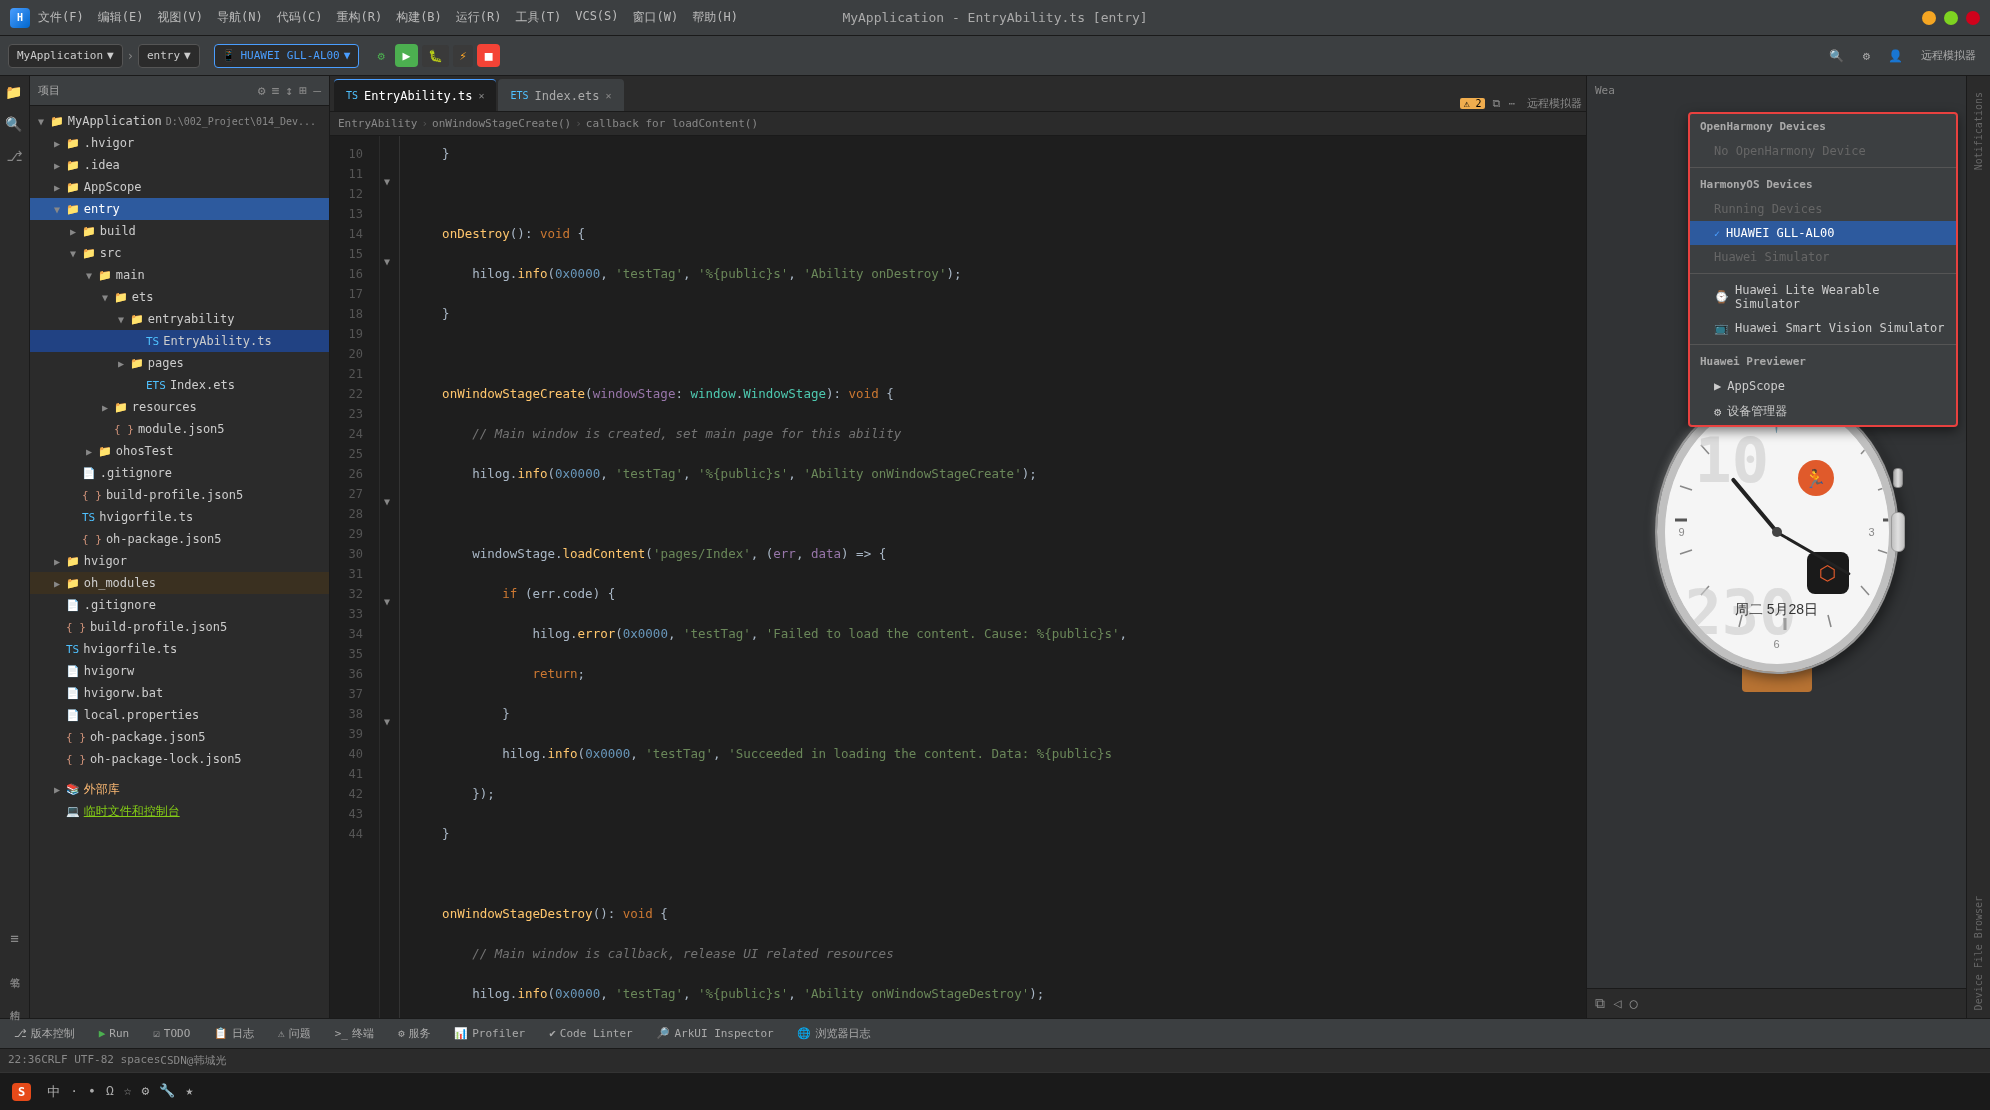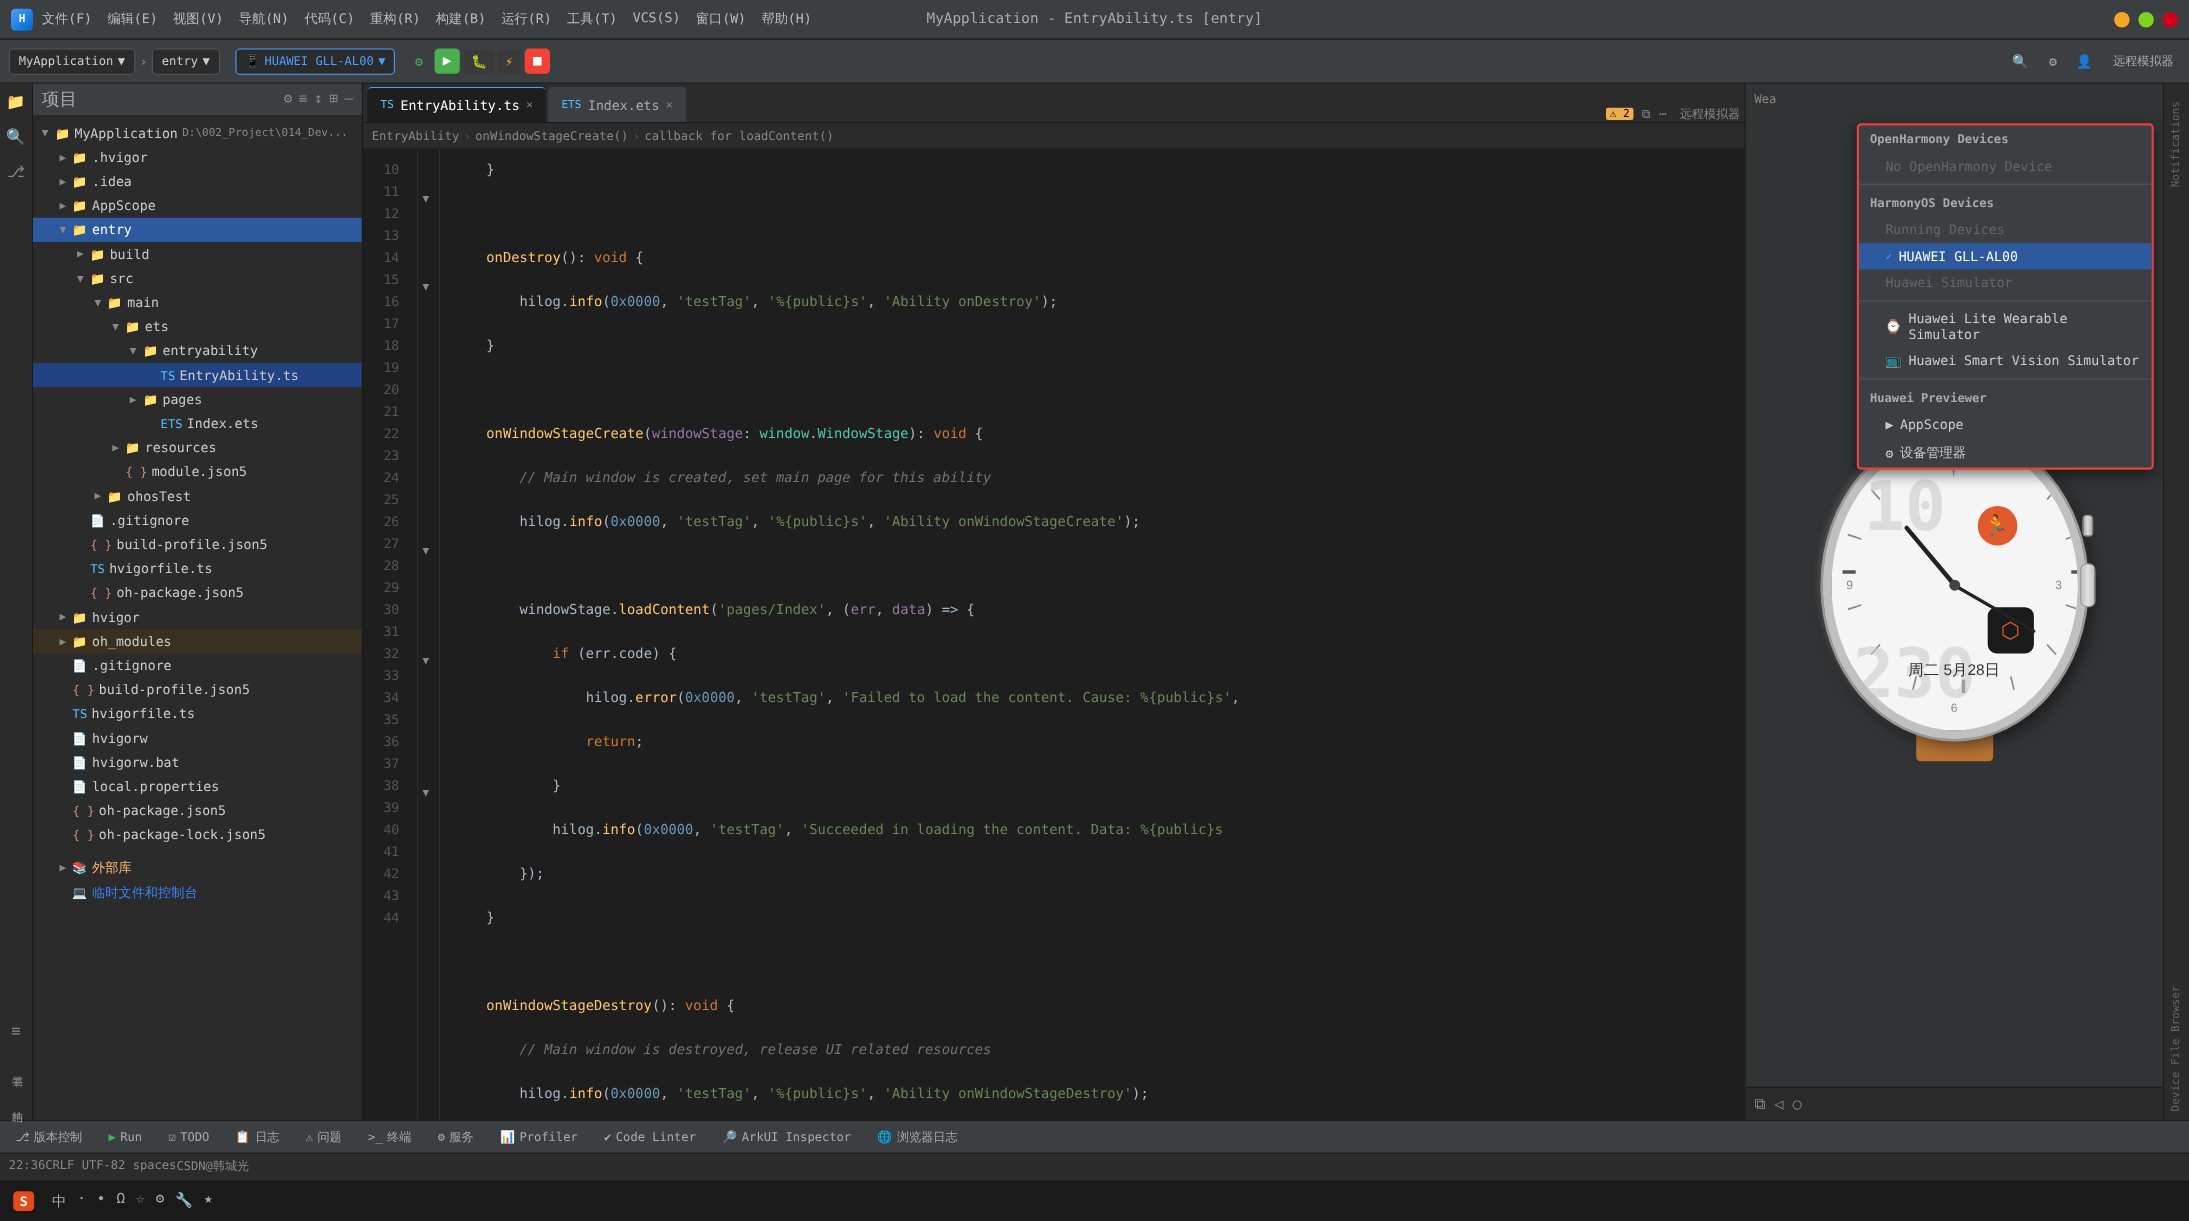--- a/index.html
+++ b/index.html
@@ -66,21 +66,21 @@
       height: 30px;
       background: #3c3f41;
       display: flex;
       align-items: center;
       padding: 0 8px;
       font-size: 11px;
       color: #aaa;
       border-bottom: 1px solid #1a1a1a;
       gap: 8px;
     }
-    #sidebar-header .sidebar-title { flex: 1; font-size: 16px; }
+    #sidebar-header .sidebar-title { flex: 1; font-size: 11px; }
     #sidebar-header .sidebar-icons { display: flex; gap: 6px; }
     #sidebar-header .sidebar-icons span { color: #888; cursor: pointer; font-size: 13px; }
 
     #project-tree {
       flex: 1;
       overflow-y: auto;
       font-size: 12px;
       padding: 4px 0;
     }
     #project-tree::-webkit-scrollbar { width: 6px; }
@@ -904,21 +904,21 @@
       <div class="tree-item" style="color:#e8a020;">
         <span class="indent" style="width:16px"></span>
         <span class="arrow">▶</span>
         <span class="icon" style="color:#e8a020;">📚</span>
         <span class="name" style="color:#fdba74;">外部库</span>
       </div>
       <div class="tree-item">
         <span class="indent" style="width:16px"></span>
         <span class="arrow" style="width:12px"></span>
         <span class="icon" style="color:#888;">💻</span>
-        <span class="name" style="color:#3b82f6;">临时文件和控制台</span>
+        <span class="name" style="color:#84cc16;text-decoration:underline;">临时文件和控制台</span>
       </div>
     </div>
   </div>
 
   <div id="editor-area">
 
     <div id="tab-bar">
       <div class="editor-tab active">
         <span class="tab-icon">TS</span>
         <span>EntryAbility.ts</span>
@@ -1005,21 +1005,21 @@
 <span class="code-line"><span class="plain">        </span><span class="prop">windowStage</span><span class="plain">.</span><span class="fn">loadContent</span><span class="bracket">(</span><span class="str">'pages/Index'</span><span class="plain">, </span><span class="bracket">(</span><span class="param">err</span><span class="plain">, </span><span class="param">data</span><span class="bracket">) =&gt;</span><span class="plain"> {</span></span>
 <span class="code-line"><span class="plain">            </span><span class="kw">if</span><span class="plain"> (</span><span class="prop">err</span><span class="plain">.</span><span class="prop">code</span><span class="plain">) {</span></span>
 <span class="code-line"><span class="plain">                </span><span class="prop">hilog</span><span class="plain">.</span><span class="fn">error</span><span class="bracket">(</span><span class="num">0x0000</span><span class="plain">, </span><span class="str">'testTag'</span><span class="plain">, </span><span class="str">'Failed to load the content. Cause: %{public}s'</span><span class="plain">,</span></span>
 <span class="code-line"><span class="plain">                </span><span class="kw">return</span><span class="plain">;</span></span>
 <span class="code-line"><span class="plain">            }</span></span>
 <span class="code-line"><span class="plain">            </span><span class="prop">hilog</span><span class="plain">.</span><span class="fn">info</span><span class="bracket">(</span><span class="num">0x0000</span><span class="plain">, </span><span class="str">'testTag'</span><span class="plain">, </span><span class="str">'Succeeded in loading the content. Data: %{public}s</span></span>
 <span class="code-line"><span class="plain">        });</span></span>
 <span class="code-line"><span class="plain">    }</span></span>
 <span class="code-line"></span>
 <span class="code-line"><span class="plain">    </span><span class="fn">onWindowStageDestroy</span><span class="bracket">(): </span><span class="kw">void</span><span class="plain"> {</span></span>
-<span class="code-line"><span class="plain">        </span><span class="cmt">// Main window is destroyed, release UI related resources</span></span>
+<span class="code-line"><span class="plain">        </span><span class="cmt">// Main window is callback, release UI related resources</span></span>
 <span class="code-line"><span class="plain">        </span><span class="prop">hilog</span><span class="plain">.</span><span class="fn">info</span><span class="bracket">(</span><span class="num">0x0000</span><span class="plain">, </span><span class="str">'testTag'</span><span class="plain">, </span><span class="str">'%{public}s'</span><span class="plain">, </span><span class="str">'Ability onWindowStageDestroy'</span><span class="bracket">)</span><span class="plain">;</span></span>
 
 
 
 
 
 
 
 
 

